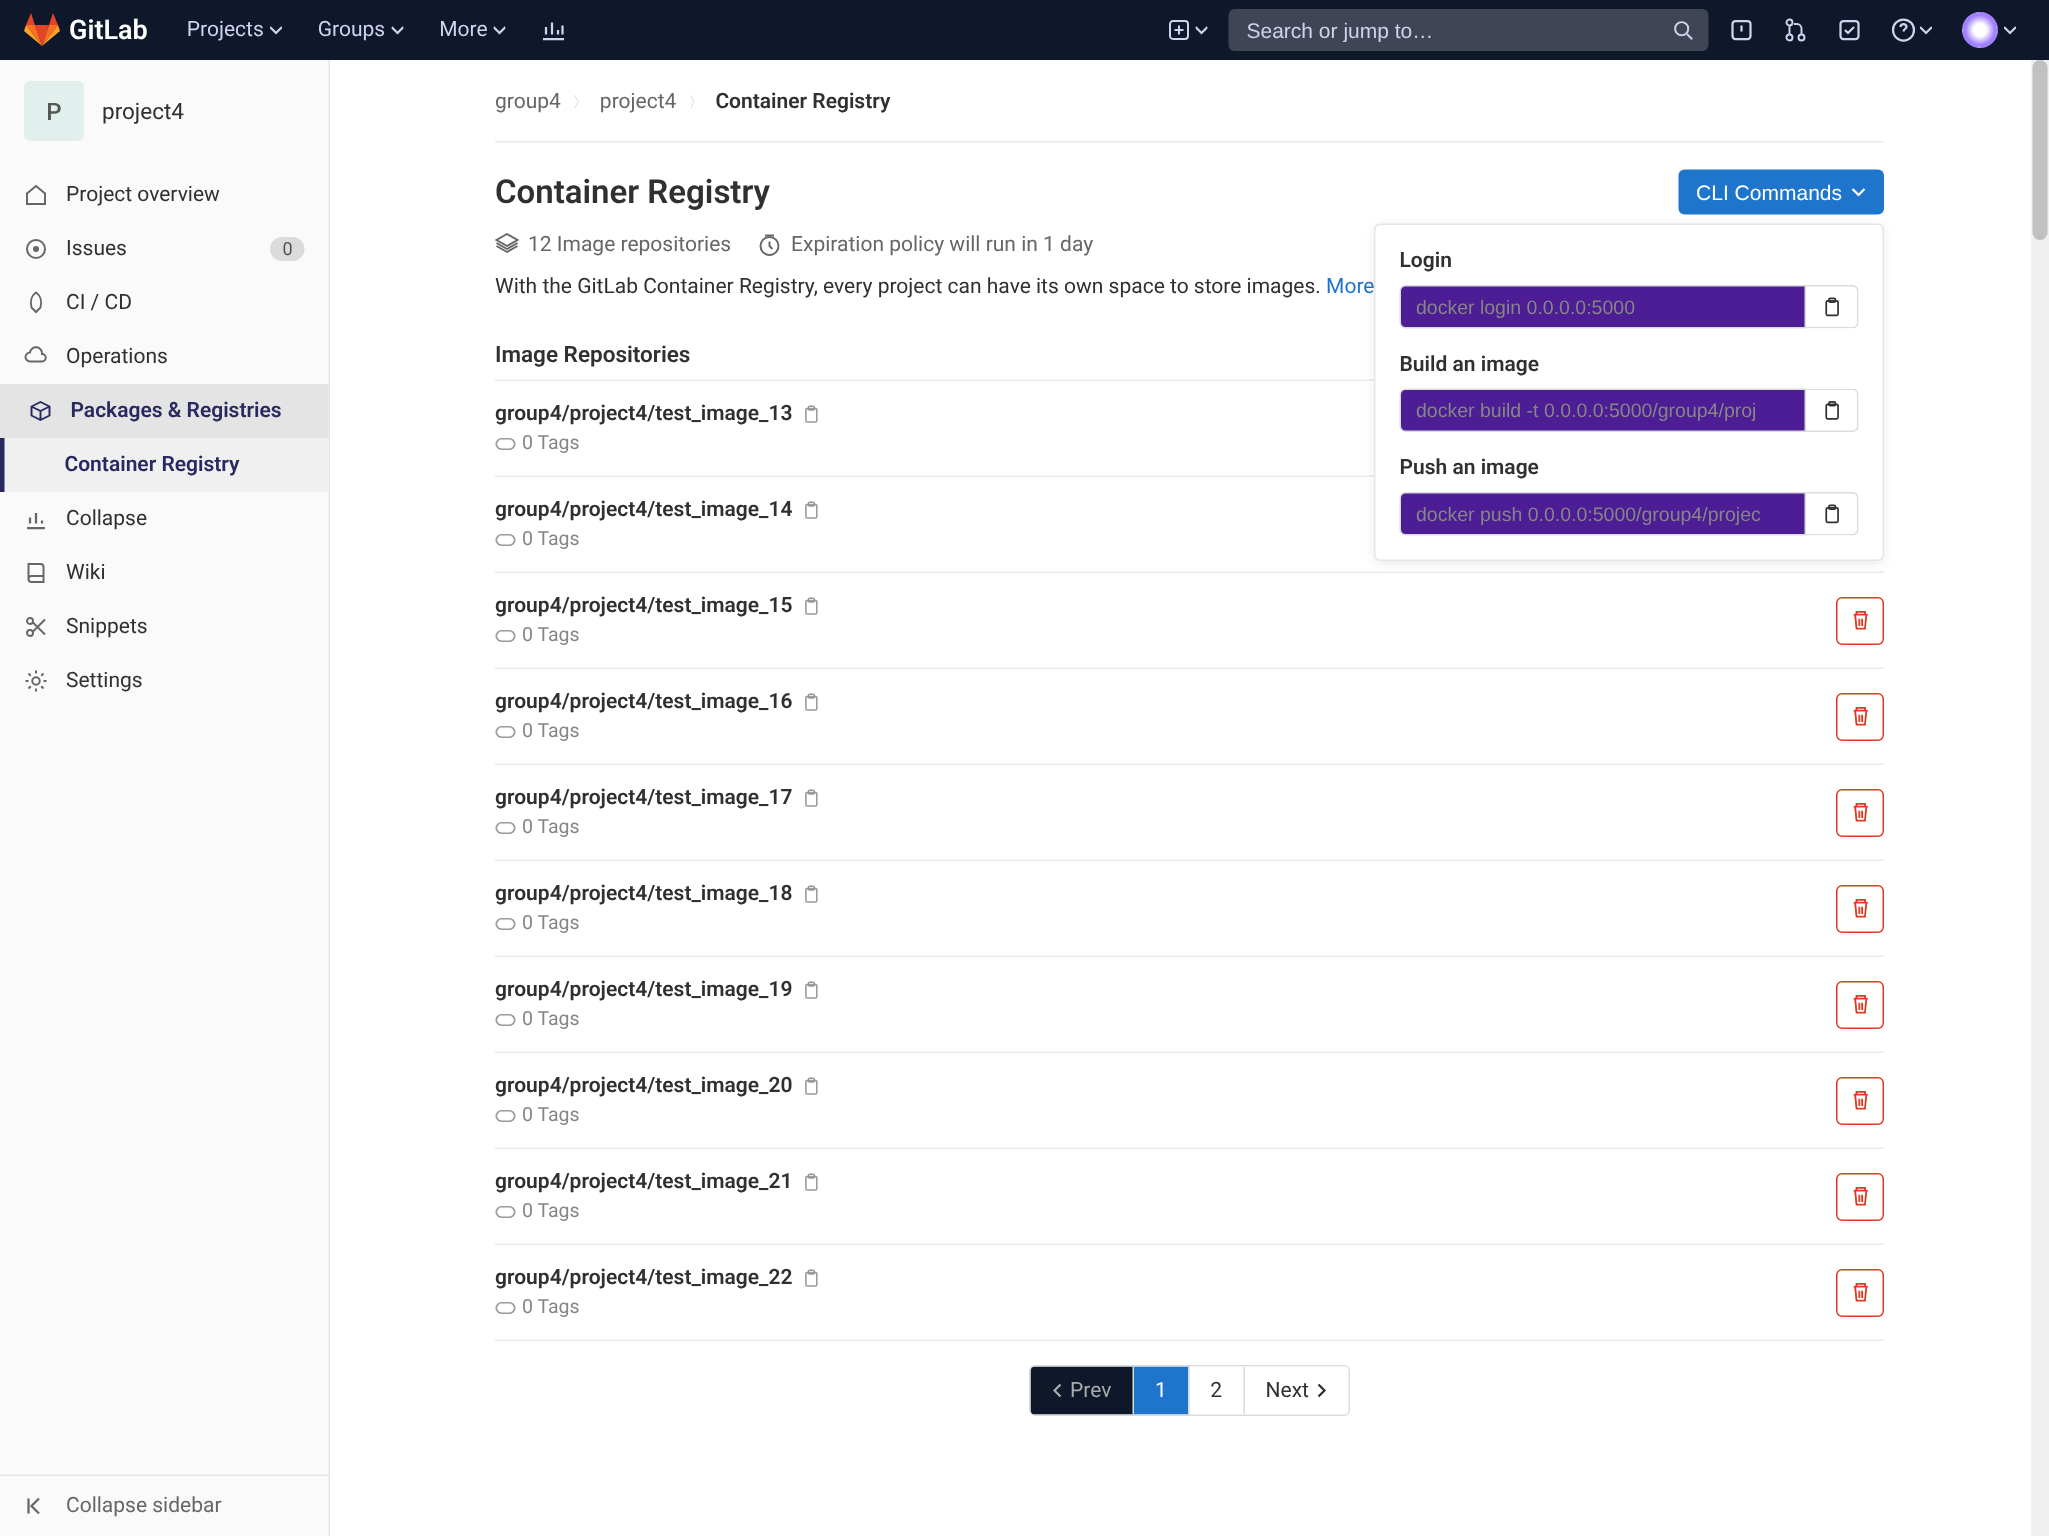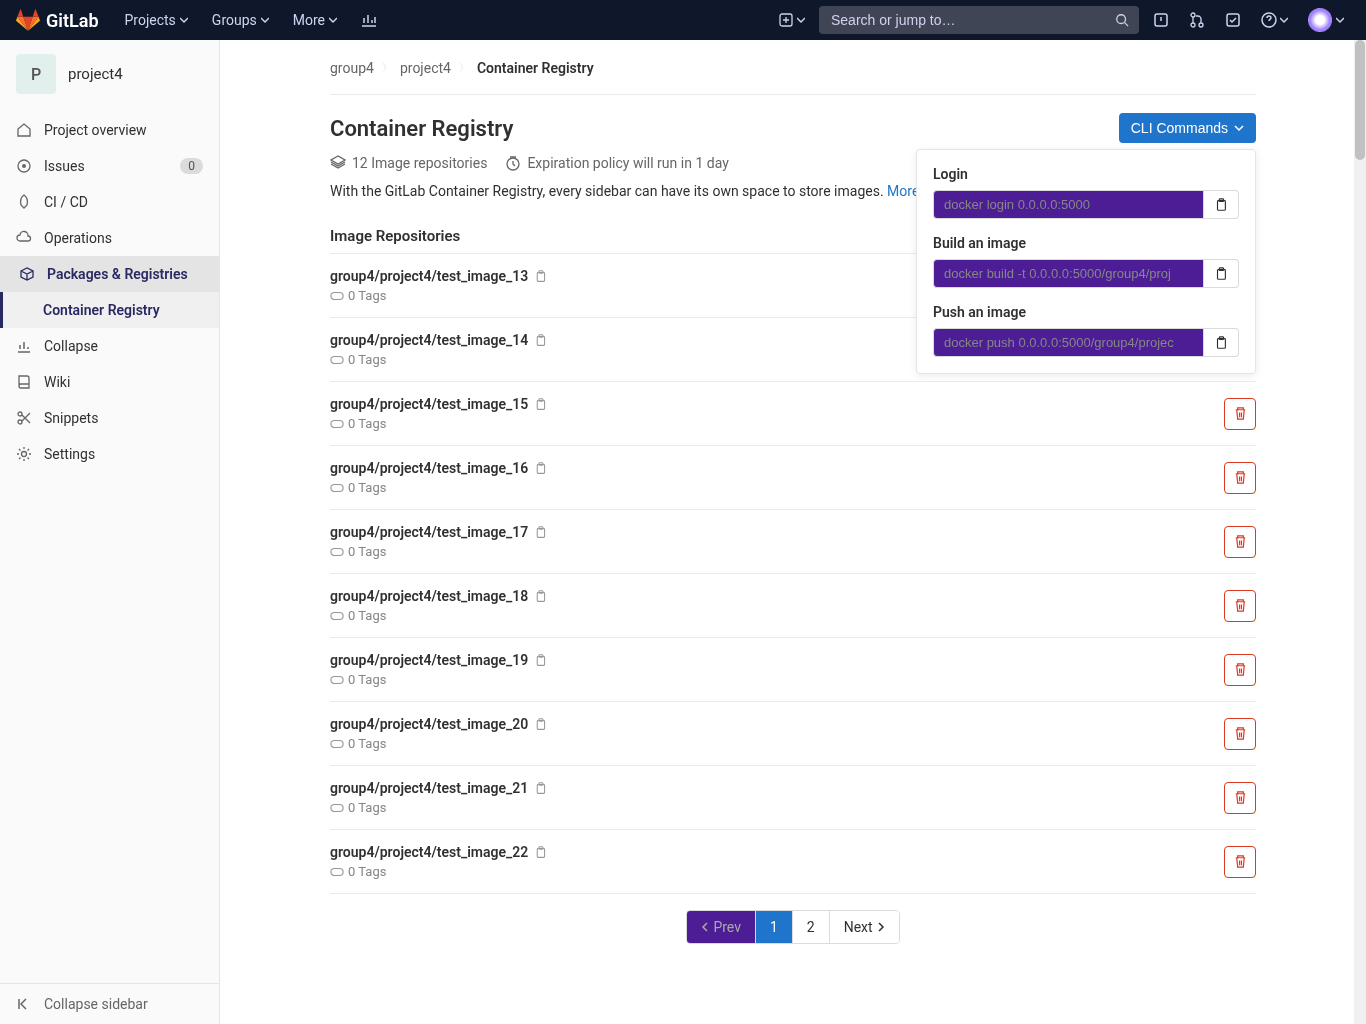--- a/index.html
+++ b/index.html
@@ -67,21 +67,21 @@
 .image-name { font-size: 14px; font-weight: 600; color: #303030; display: flex; align-items: center; gap: 6px; }
 .copy-mini { color: #999; cursor: pointer; }
 .image-tags { font-size: 13px; color: #868686; margin-top: 4px; display: flex; align-items: center; gap: 4px; }
 .delete-btn { width: 32px; height: 32px; border: 1px solid #db3b21; border-radius: 4px; background: #fff; color: #db3b21; cursor: pointer; display: flex; align-items: center; justify-content: center; }
 
 
 .pagination { display: flex; justify-content: center; margin-top: 16px; }
 .page-list { display: flex; border: 1px solid #dbdbdb; border-radius: 4px; overflow: hidden; }
 .page-item { padding: 8px 14px; border-right: 1px solid #dbdbdb; cursor: pointer; font-size: 14px; display: flex; align-items: center; gap: 4px; background: #fff; }
 .page-item:last-child { border-right: none; }
-.page-item.disabled { color: #aaa; cursor: default; background: #4c1d95; }
+.page-item.disabled { color: #aaa; cursor: default; background: #0f172a; }
 .page-item.active { background: #1f75cb; color: #fff; }
 
 svg { display: block; }
 .scrollbar-track { width: 12px; background: #f0f0f0; position: fixed; right: 0; top: 40px; bottom: 0; }
 .scrollbar-thumb { background: #c1c1c1; border-radius: 6px; width: 10px; margin: 0 auto; height: 120px; }
 </style>
 </head>
 <body>
 
 <div class="navbar">
@@ -334,21 +334,21 @@
       </div>
       <div class="meta-item">
         <svg width="16" height="16" viewBox="0 0 16 16">
             <circle cx="8" cy="9" r="6" fill="none" stroke="#666" stroke-width="1.3"></circle>
             <path d="M8 6v3l2 2M5 2h6" fill="none" stroke="#666" stroke-width="1.3"></path>
           </svg>
         <span>Expiration policy will run in 1 day</span>
       </div>
     </div>
 
-    <p class="desc"><span>With the GitLab Container Registry, every sidebar can have its own space to store images. </span><a>More</a></p>
+    <p class="desc"><span>With the GitLab Container Registry, every project can have its own space to store images. </span><a>More</a></p>
 
     <h3 class="section-title">Image Repositories</h3>
     <div class="image-list" id="image-list">
         <div class="image-row">
     <div class="image-info">
       <div class="image-name">group4/project4/test_image_13
         <span class="copy-mini">
                 <svg width="13" height="13" viewBox="0 0 16 16">
                   <rect x="4" y="3" width="9" height="11" rx="1" fill="none" stroke="currentColor" stroke-width="1.3"></rect>
                   <rect x="6" y="1" width="5" height="3" rx="1" fill="none" stroke="currentColor" stroke-width="1.3"></rect>

